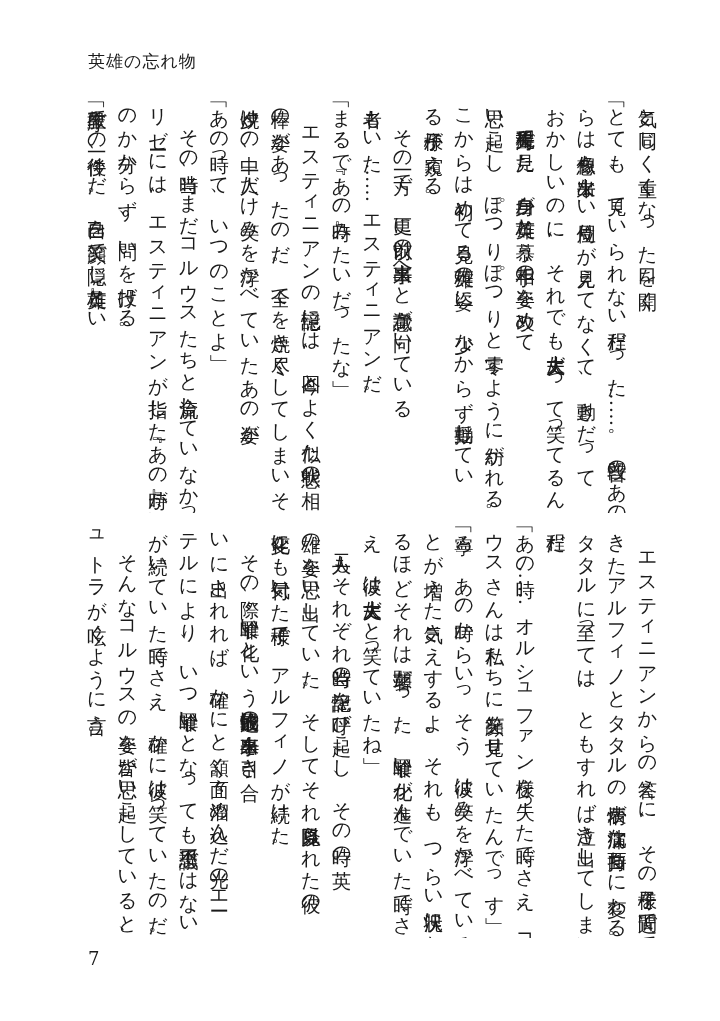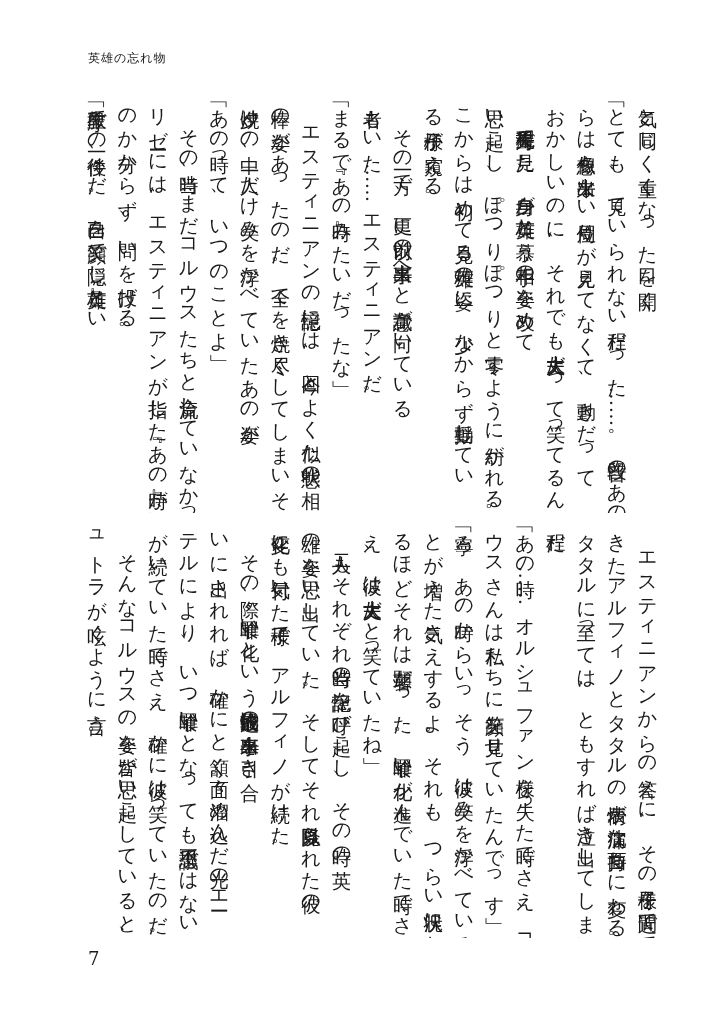--- a/index.html
+++ b/index.html
@@ -12,21 +12,21 @@
       height: 1021px;
       position: relative;
       overflow: hidden;
       font-family: "DejaVu Serif", "Liberation Serif", serif;
       color: #1a1a1a;
     }
     .running-head {
       position: absolute;
       left: 88px;
       top: 50px;
-      font-size: 12px;
+      font-size: 17px;
       letter-spacing: 1px;
       white-space: nowrap;
     }
     .page-number {
       position: absolute;
       left: 88px;
       top: 948px;
       font-size: 18px;
     }
     .text-block {

